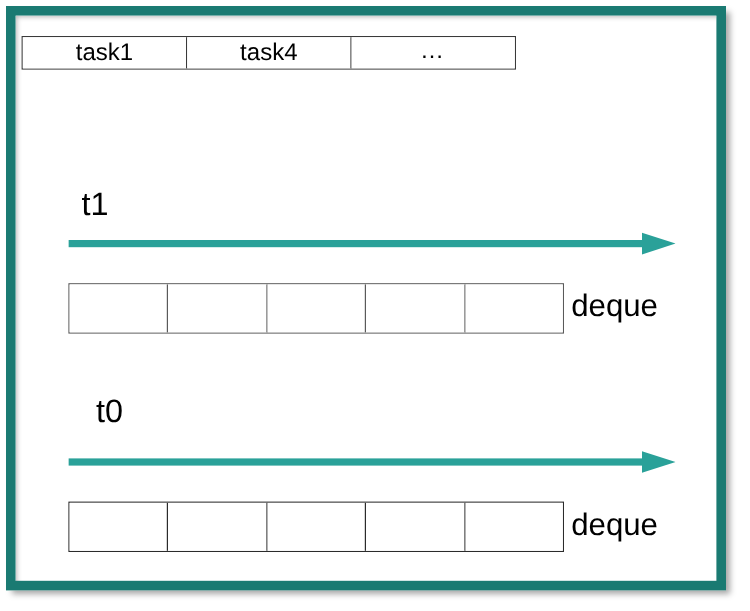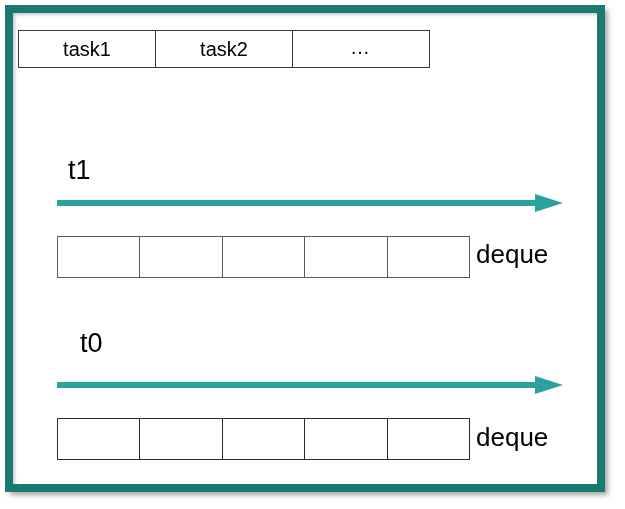--- a/index.html
+++ b/index.html
@@ -55,21 +55,21 @@
     align-items: center;
     justify-content: center;
     background: #ffffff;
   }
 
   
   .task-strip {
     left: 18px;
     top: 30px;
     width: 412px;
-    height: 38px;
+    height: 28px;
     border: 1px solid #3a3a3a;
   }
   .task-strip .cell {
     flex: 1 1 0;
     border-right: 1px solid #3a3a3a;
     font-size: 20px;
     color: #000000;
     letter-spacing: 0px;
   }
   .task-strip .cell:last-child {
@@ -137,21 +137,21 @@
 <body>
 
 <div id="canvas">
 
   <div class="frame">
     <div class="frame-inner-shade"></div>
   </div>
 
   <div class="strip task-strip">
     <div class="cell">task1</div>
-    <div class="cell">task2</div>
+    <div class="cell">task4</div>
     <div class="cell ellipsis">…</div>
   </div>
 
   <div class="thread-label t1">t1</div>
 
   <div class="arrow a1">
     <svg width="506" height="22" viewBox="0 0 506 22" xmlns="http://www.w3.org/2000/svg">
       <rect x="0" y="8" width="482" height="6" fill="#2aa199"></rect>
       <polygon points="478,2 506,11 478,20" fill="#2aa199"></polygon>
     </svg>

